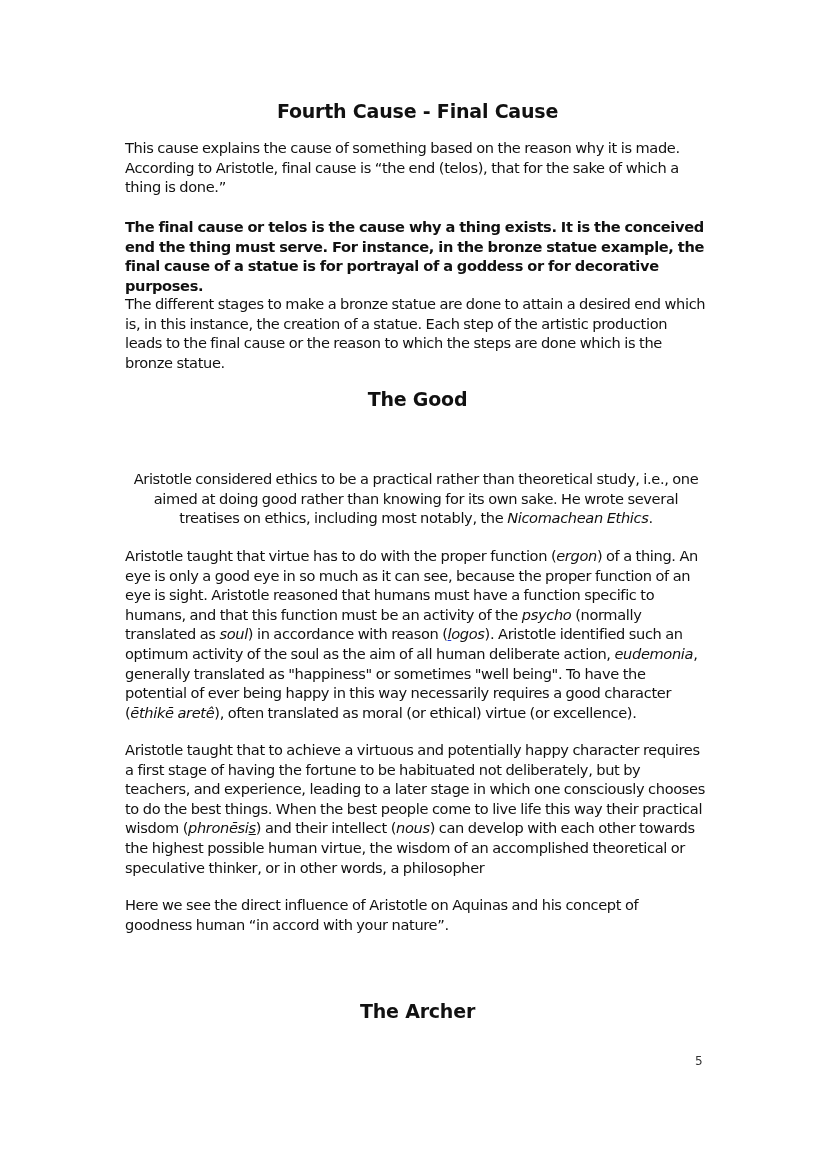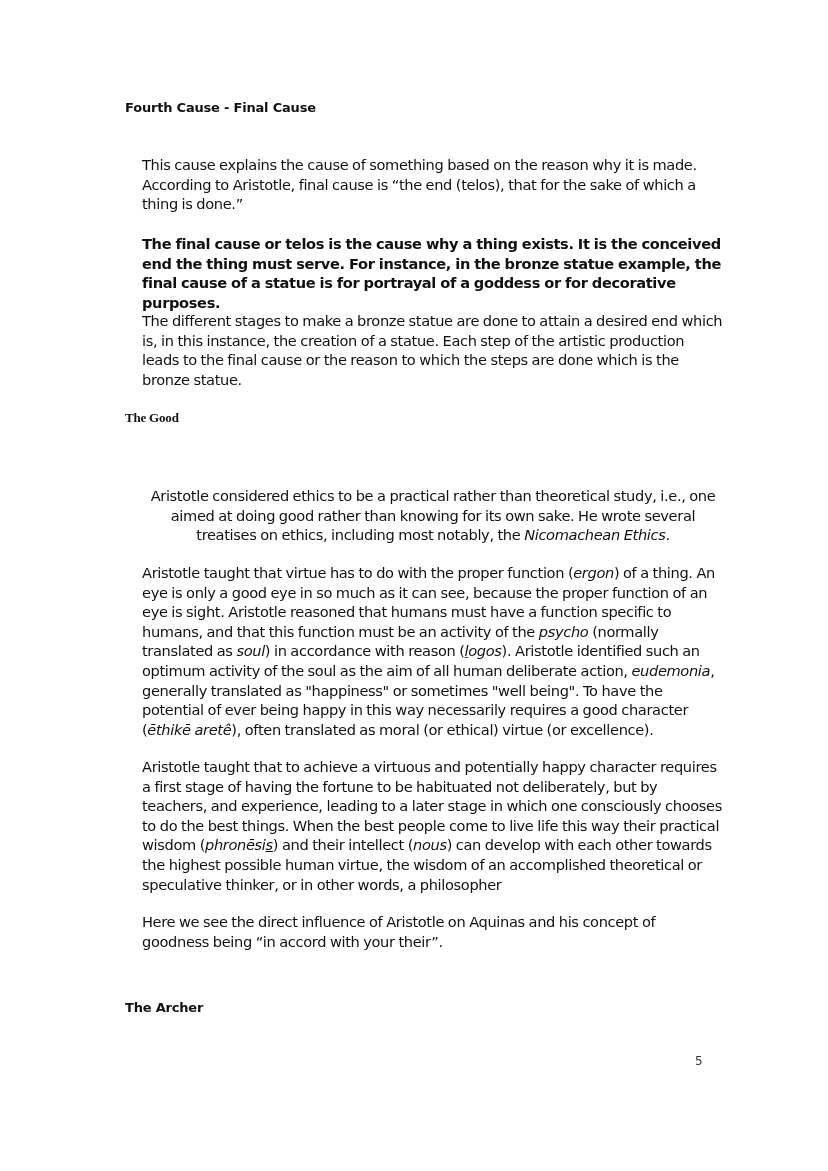--- a/index.html
+++ b/index.html
@@ -1,40 +1,40 @@
 <!DOCTYPE html>
 <html><head>
 <meta charset="utf-8">
 <style>
   html, body { margin: 0; padding: 0; background: #ffffff; }
   body { width: 828px; height: 1171px; position: relative; overflow: hidden;
          font-family: "DejaVu Sans", "Liberation Sans", sans-serif; color: #111; }
   .page { position: absolute; left: 125px; top: 0; width: 585px; }
-  h2 { font-size: 13px; font-weight: bold; text-align: left; margin: 0; position: absolute; left: 0; width: 585px; letter-spacing: -0.2px; }
-  p { font-size: 14.6px; line-height: 19.6px; margin: 17px; position: absolute; left: 0; width: 582px; letter-spacing: -0.35px; word-spacing: -0.5px; }
+  h2 { font-size: 19px; font-weight: bold; text-align: center; margin: 0; position: absolute; left: 0; width: 585px; letter-spacing: -0.2px; }
+  p { font-size: 14.6px; line-height: 19.6px; margin: 0; position: absolute; left: 0; width: 582px; letter-spacing: -0.35px; word-spacing: -0.5px; }
   .u-blue { text-decoration: underline; text-decoration-color: #2a3fd0; }
   .u { text-decoration: underline; }
   .pagenum { position: absolute; left: 695px; top: 1054px; font-size: 12px; color: #333; }
 </style>
 </head>
 <body>
 
 <div class="page">
   <h2 style="top:100px;">Fourth Cause - Final Cause</h2>
 
   <p style="top:138px;">This cause explains the cause of something based on the reason why it is made. According to Aristotle, final cause is “the end (telos), that for the sake of which a thing is done.”</p>
   <p style="top:217px;font-weight:bold;">The final cause or telos is the cause why a thing exists. It is the conceived end the thing must serve. For instance, in the bronze statue example, the final cause of a statue is for portrayal of a goddess or for decorative purposes.</p>
   <p style="top:294px;">The different stages to make a bronze statue are done to attain a desired end which is, in this instance, the creation of a statue. Each step of the artistic production leads to the final cause or the reason to which the steps are done which is the bronze statue.</p>
 
-  <h2 style="top:410px;font-family:Liberation Serif, serif;">The Good</h2>
+  <h2 style="top:388px;">The Good</h2>
 
   <p style="top:469px;text-align:center;"><span>Aristotle considered ethics to be a practical rather than theoretical study, i.e., one aimed at doing good rather than knowing for its own sake. He wrote several treatises on ethics, including most notably, the </span><em>Nicomachean Ethics</em><span>.</span></p>
 
   <p style="top:546px;"><span>Aristotle taught that virtue has to do with the proper function (</span><em>ergon</em><span>) of a thing. An eye is only a good eye in so much as it can see, because the proper function of an eye is sight. Aristotle reasoned that humans must have a function specific to humans, and that this function must be an activity of the </span><em>psycho</em><span> (normally translated as </span><em>soul</em><span>) in accordance with reason (</span><em><span class="u-blue">l</span><span>ogos</span></em><span>). Aristotle identified such an optimum activity of the soul as the aim of all human deliberate action, </span><em>eudemonia</em><span>, generally translated as "happiness" or sometimes "well being". To have the potential of ever being happy in this way necessarily requires a good character (</span><em>ēthikē aretê</em><span>), often translated as moral (or ethical) virtue (or excellence).</span></p>
 
   <p style="top:740px;"><span>Aristotle taught that to achieve a virtuous and potentially happy character requires a first stage of having the fortune to be habituated not deliberately, but by teachers, and experience, leading to a later stage in which one consciously chooses to do the best things. When the best people come to live life this way their practical wisdom (</span><em><span>phronēsi</span><span class="u">s</span></em><span>) and their intellect (</span><em>nous</em><span>) can develop with each other towards the highest possible human virtue, the wisdom of an accomplished theoretical or speculative thinker, or in other words, a philosopher</span></p>
 
-  <p style="top:895px;">Here we see the direct influence of Aristotle on Aquinas and his concept of goodness being “in accord with your their”.</p>
+  <p style="top:895px;">Here we see the direct influence of Aristotle on Aquinas and his concept of goodness human “in accord with your nature”.</p>
 
   <h2 style="top:1000px;">The Archer</h2>
 </div>
 
 <div class="pagenum">5</div>
 
 </body></html>

